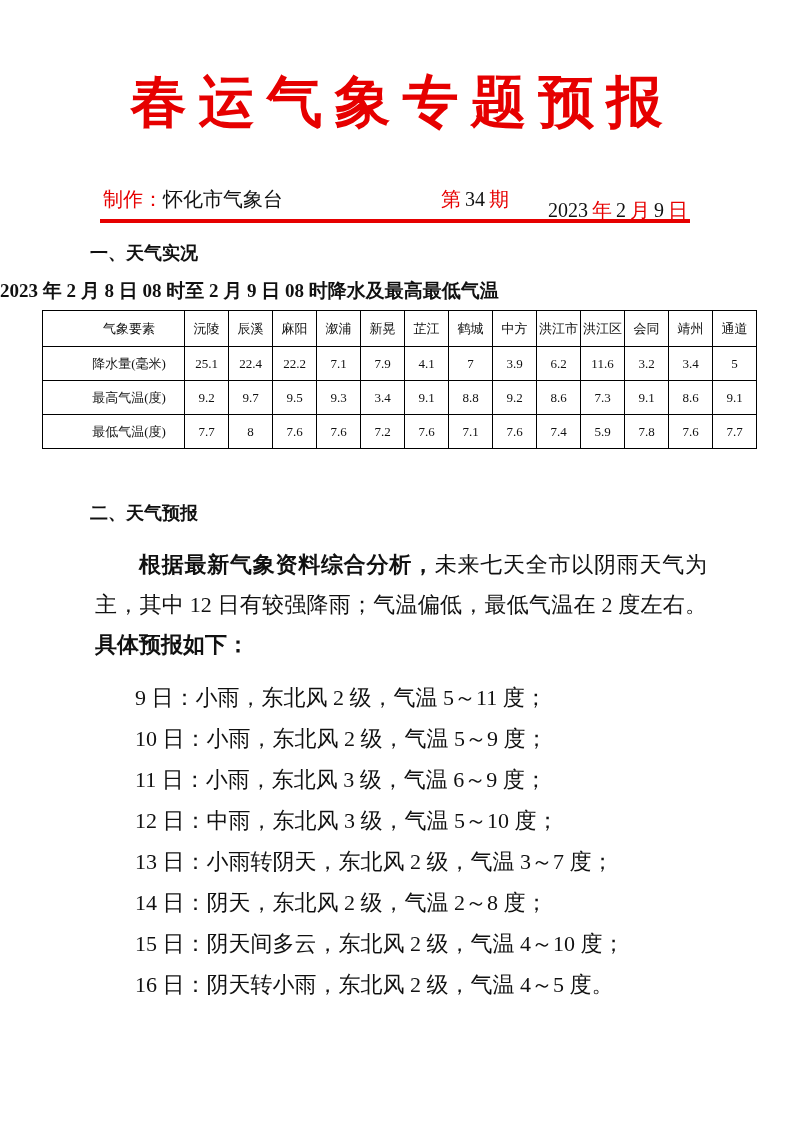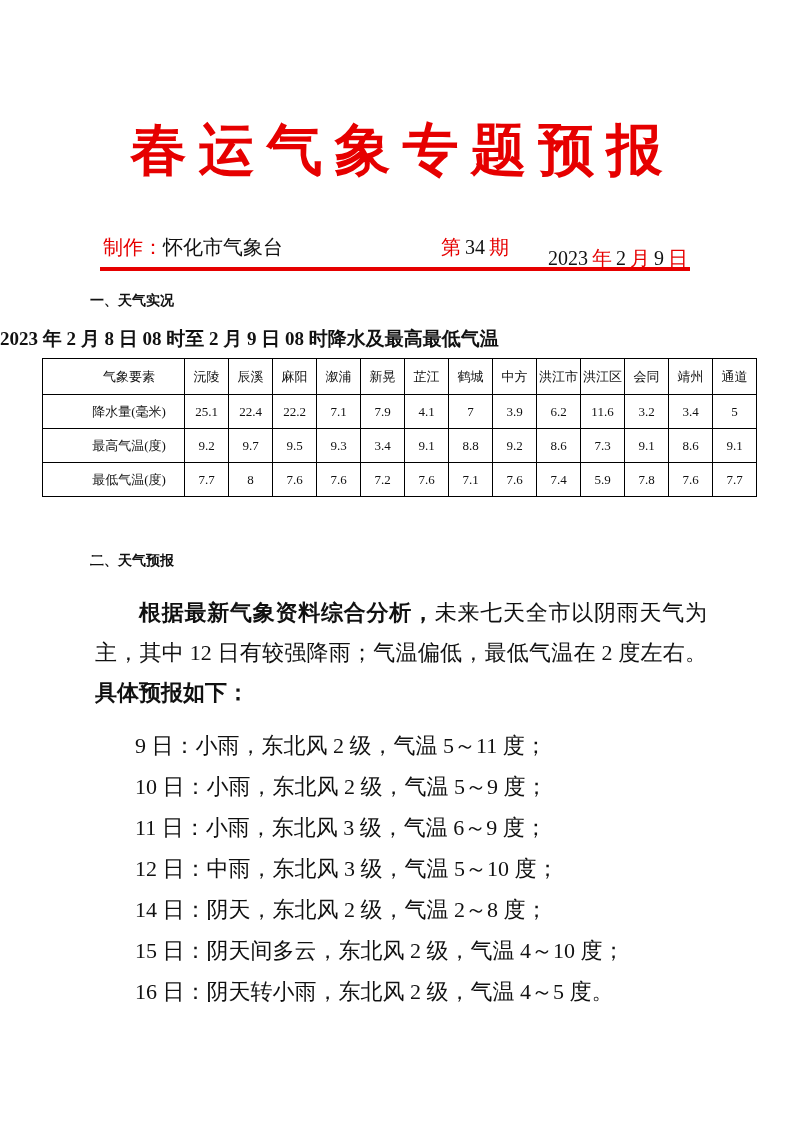--- a/index.html
+++ b/index.html
@@ -4,36 +4,36 @@
 <style>
   :root { --accent: #e60000; --ink: #111111; }
   * { box-sizing: border-box; }
   html, body { margin: 0; padding: 0; background: #ffffff; }
   .page {
     width: 793px; height: 1122px; background: #ffffff; overflow: hidden;
     font-family: "Liberation Serif", "DejaVu Serif", serif;
     color: var(--ink); position: relative;
   }
   .doc-title {
-    margin: 0; padding-top: 120px; text-align: center;
+    margin: 0; padding-top: 72px; text-align: center;
     font-size: 56px; line-height: 58px; font-weight: bold;
     letter-spacing: 12px; text-indent: 12px; color: var(--accent);
     font-family: "DejaVu Serif", "Liberation Serif", serif;
   }
   .meta-row {
     position: relative; margin: 56px 103px 0 103px; height: 27px;
     font-size: 20px; font-weight: normal; white-space: nowrap;
   }
   .meta-left { position: absolute; left: 0; top: 0; }
   .meta-mid { position: absolute; left: 336px; top: 0; }
   .meta-right { position: absolute; right: 0; top: 11px; }
   .meta-mid span, .meta-right span { margin: 0 2px; }
   .red { color: var(--accent); }
   .red-rule { height: 4px; background: var(--accent); margin: 6px 103px 0 100px; }
-  .sec-heading { margin: 16px 0 0 90px; font-size: 14px; font-weight: bold; line-height: 28px; }
+  .sec-heading { margin: 16px 0 0 90px; font-size: 18px; font-weight: bold; line-height: 28px; }
   .sec-heading-2 { margin-top: 50px; }
   .table-title { margin: 12px 0 0 0; text-align: left; font-size: 19px; font-weight: bold; line-height: 24px; }
   table.weather {
     margin: 7px 0 0 42px; width: 715px; border-collapse: collapse;
     table-layout: fixed; font-size: 13px; text-align: center;
   }
   table.weather th, table.weather td {
     border: 1px solid #000; padding: 0 1px; height: 34px;
     font-weight: normal; vertical-align: middle; overflow: hidden;
   }
@@ -145,18 +145,19 @@
 
   <div class="sec-heading sec-heading-2">二、天气预报</div>
 
   <p class="para"><span class="b">根据最新气象资料综合分析，</span><span>未来七天全市以阴雨天气为主，其中 12 日有较强降雨；气温偏低，最低气温在 2 度左右。</span><span class="b">具体预报如下：</span></p>
 
   <ul class="forecast-list">
       <li>9 日：小雨，东北风 2 级，气温 5～11 度；</li>
       <li>10 日：小雨，东北风 2 级，气温 5～9 度；</li>
       <li>11 日：小雨，东北风 3 级，气温 6～9 度；</li>
       <li>12 日：中雨，东北风 3 级，气温 5～10 度；</li>
+      <li>13 日：小雨转阴天，东北风 2 级，气温 3～7 度；</li>
       <li>14 日：阴天，东北风 2 级，气温 2～8 度；</li>
       <li>15 日：阴天间多云，东北风 2 级，气温 4～10 度；</li>
       <li>16 日：阴天转小雨，东北风 2 级，气温 4～5 度。</li>
     </ul>
 
 </div>
 
 </body></html>

